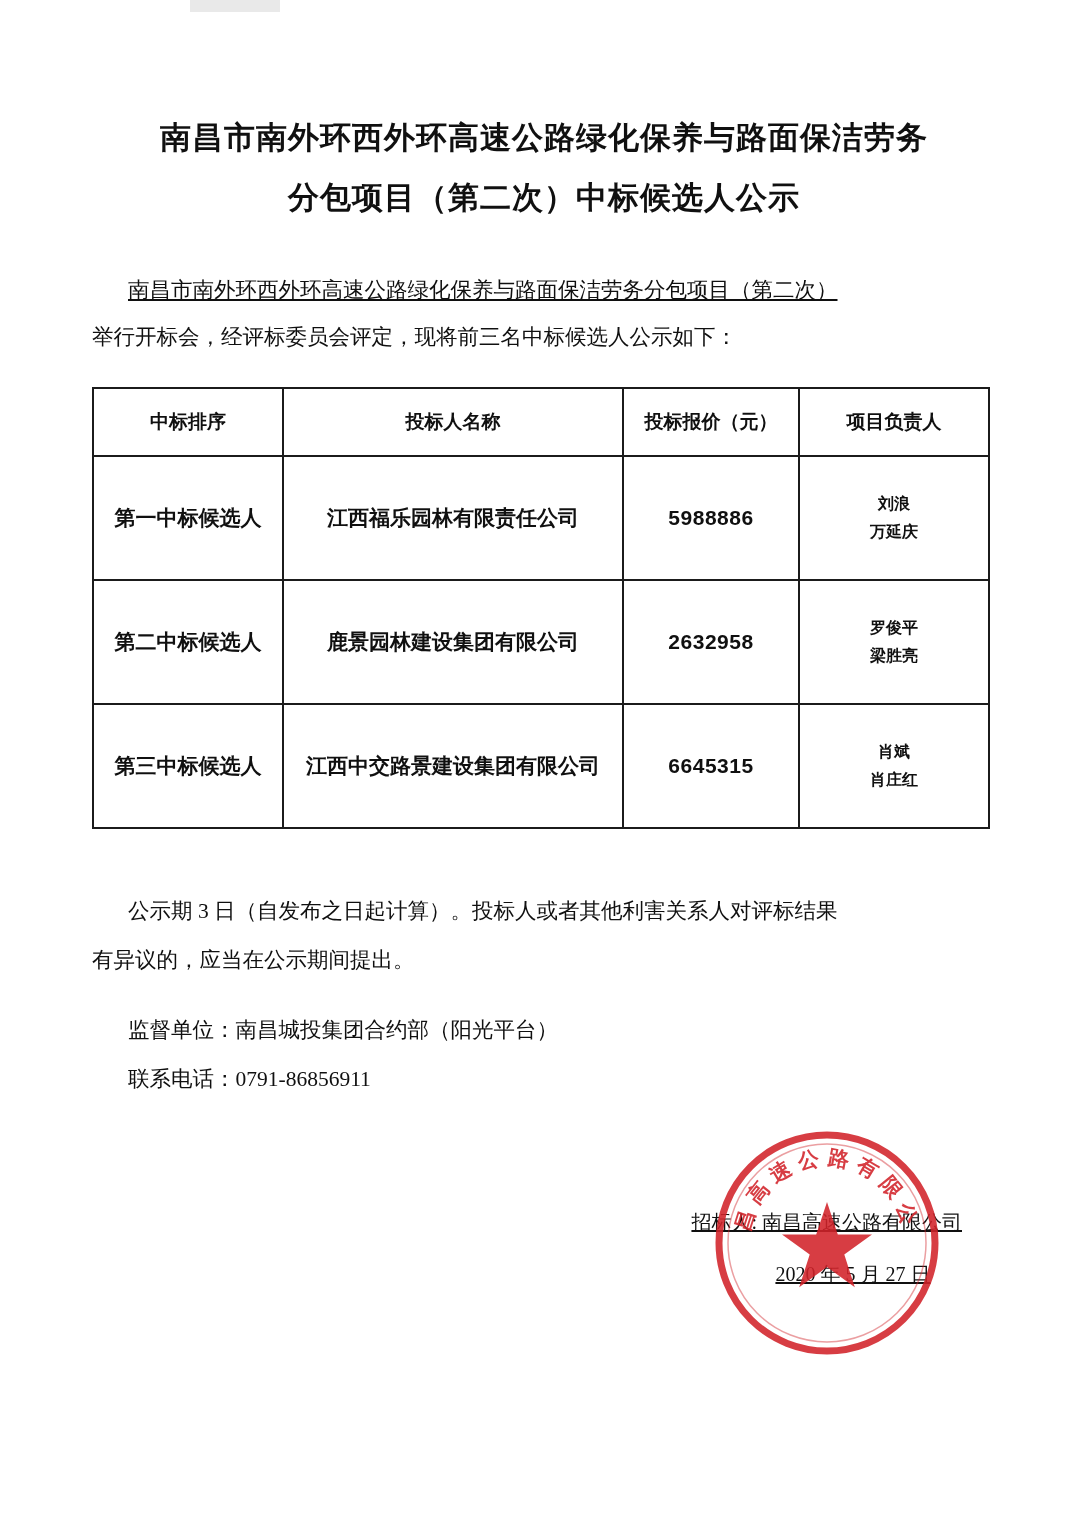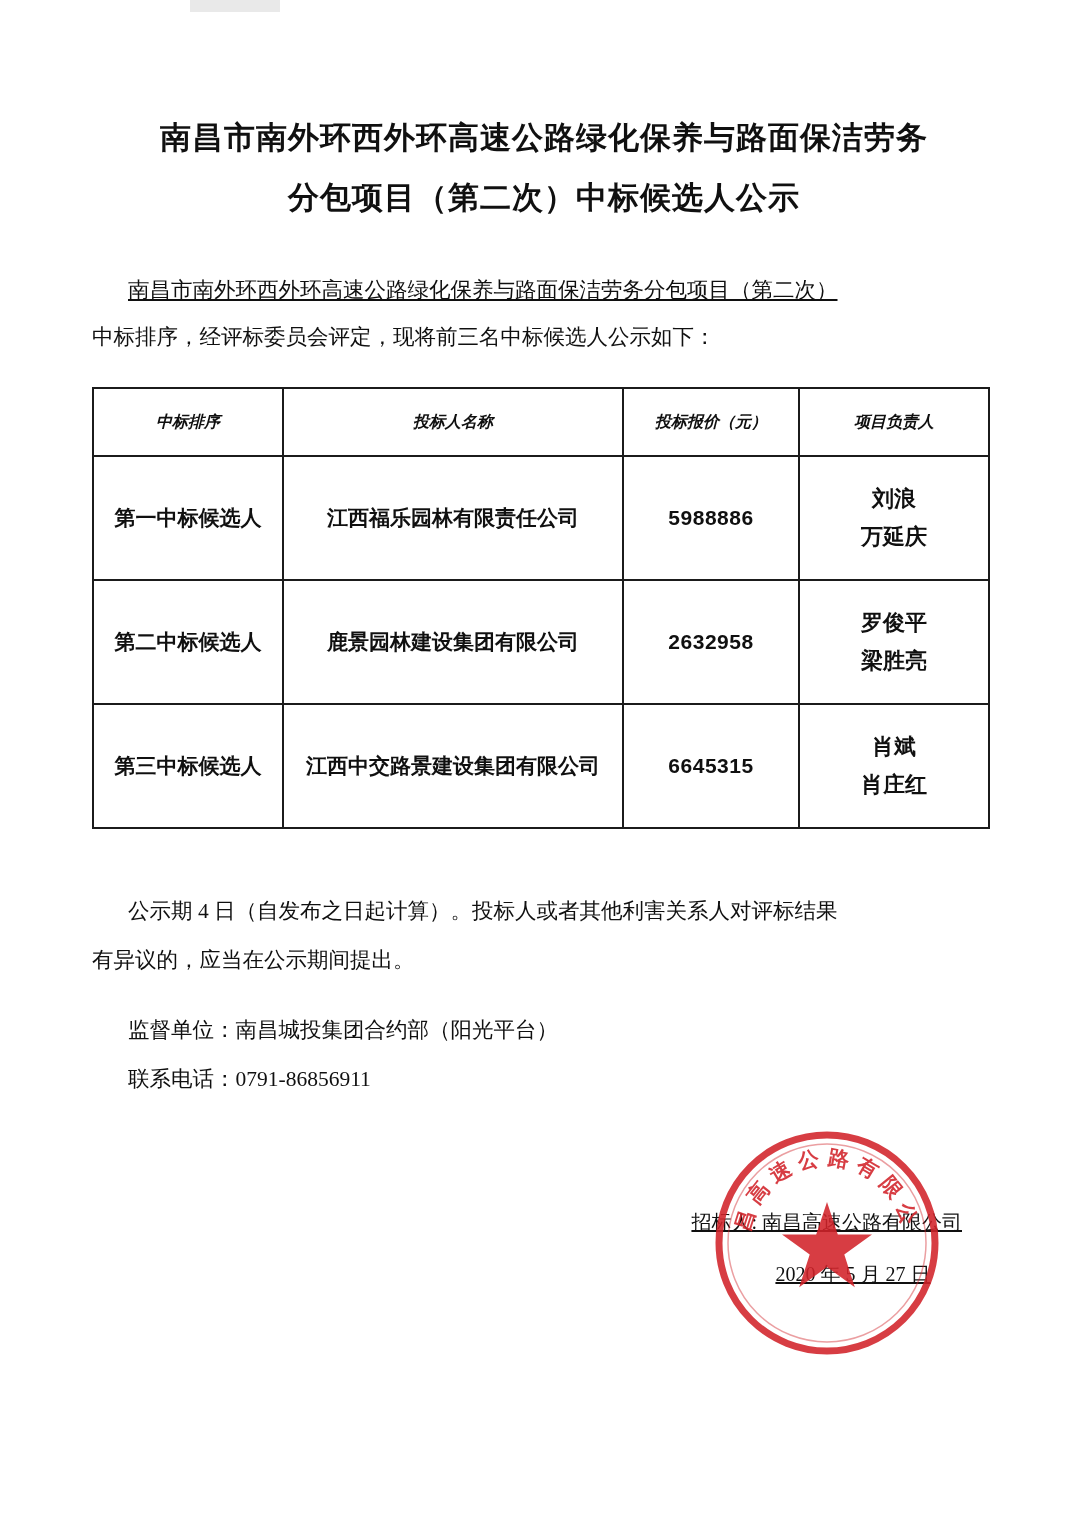--- a/index.html
+++ b/index.html
@@ -66,35 +66,34 @@
     border: 2px solid #1b1b1b;
     text-align: center;
     vertical-align: middle;
     font-size: 21px;
     font-weight: bold;
     padding: 0;
     font-family: "Liberation Sans", "DejaVu Sans", sans-serif;
   }
   table.bid-table thead th {
     height: 66px;
-    font-size: 16px;
-    font-style: italic;
+    font-size: 19px;
   }
   table.bid-table tbody td {
     height: 122px;
   }
   .col-rank   { width: 190px; }
   .col-name   { width: 340px; }
   .col-price  { width: 176px; }
   .col-person { width: 190px; }
 
   .person-cell span {
     display: block;
     line-height: 1.75;
-    font-size: 22px;
+    font-size: 16px;
   }
   .price-cell {
     font-size: 23px;
     letter-spacing: 0.5px;
     font-family: "Liberation Serif", "DejaVu Serif", serif;
     font-weight: bold;
     margin-top: 6px;
   }
   .name-cell { font-size: 22px; margin-left: 28px; }
   .rank-cell { font-size: 21px; }
@@ -145,21 +144,21 @@
 
   <div class="scan-top-mark"></div>
 
   <h1 class="title">
     <span class="line">南昌市南外环西外环高速公路绿化保养与路面保洁劳务</span>
     <span class="line">分包项目（第二次）中标候选人公示</span>
   </h1>
 
   <div class="intro">
     <p class="p1">南昌市南外环西外环高速公路绿化保养与路面保洁劳务分包项目（第二次）</p>
-    <p>中标排序，经评标委员会评定，现将前三名中标候选人公示如下：</p>
+    <p>举行开标会，经评标委员会评定，现将前三名中标候选人公示如下：</p>
   </div>
 
   <table class="bid-table">
     <colgroup>
       <col class="col-rank">
       <col class="col-name">
       <col class="col-price">
       <col class="col-person">
     </colgroup>
     <thead>
@@ -195,21 +194,21 @@
         <td class="price-cell">6645315</td>
         <td class="person-cell">
           <span>肖斌</span>
           <span>肖庄红</span>
         </td>
       </tr>
     </tbody>
   </table>
 
   <div class="notes">
-    <p class="indent">公示期 4 日（自发布之日起计算）。投标人或者其他利害关系人对评标结果</p>
+    <p class="indent">公示期 3 日（自发布之日起计算）。投标人或者其他利害关系人对评标结果</p>
     <p>有异议的，应当在公示期间提出。</p>
     <p class="indent gap">监督单位：南昌城投集团合约部（阳光平台）</p>
     <p class="indent">联系电话：0791-86856911</p>
   </div>
 
   <div class="signature">
     <span class="line">招标人: 南昌高速公路有限公司</span>
     <span class="line date">2020 年 5 月 27 日</span>
   </div>
 

